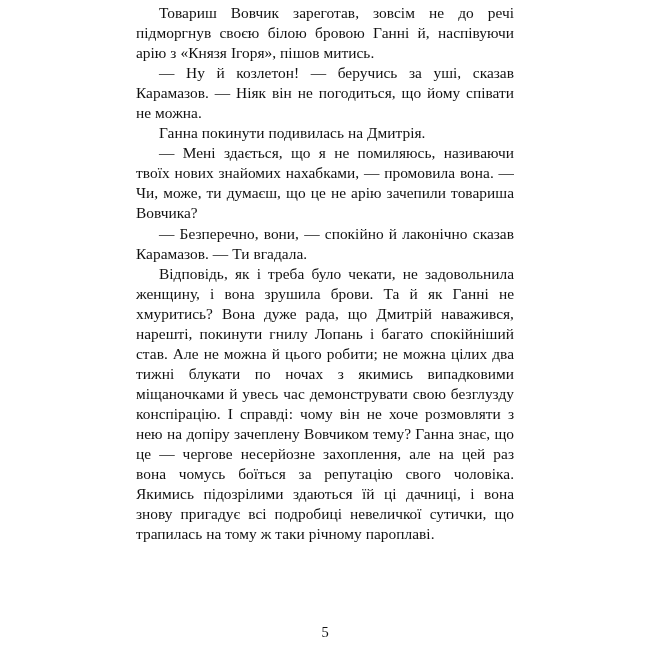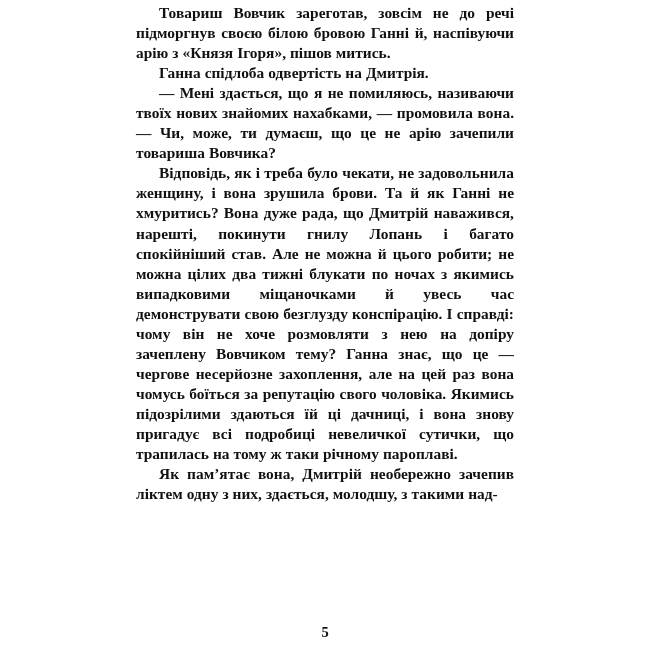--- a/index.html
+++ b/index.html
@@ -15,21 +15,20 @@
     color: #111111;
     position: relative;
   }
   .page {
     position: absolute;
     left: 0;
     top: 0;
     width: 650px;
     height: 650px;
     background: #ffffff;
-    font-weight: bold;
   }
   .text-block {
     position: absolute;
     left: 136px;
     top: 3px;
     width: 378px;
   }
   .para {
     margin: 0;
     text-align: justify;
@@ -54,21 +53,22 @@
     font-family: "Liberation Serif", "DejaVu Serif", serif;
   }
 </style>
 </head>
 <body>
 
 <div class="page">
 
   <div class="text-block">
     <p class="para">Товариш Вовчик зареготав, зовсім не до речі підморгнув своєю білою бровою Ганні й, наспівуючи арію з «Князя Ігоря», пішов митись.</p>
-    <p class="para">Ганна спідлоба одвертість на Дмитрія.</p>
+    <p class="para">— Ну й козлетон! — беручись за уші, сказав Карамазов. — Ніяк він не погодиться, що йому співати не можна.</p>
+    <p class="para">Ганна покинути подивилась на Дмитрія.</p>
     <p class="para">— Мені здається, що я не помиляюсь, називаючи твоїх нових знайомих нахабками, — промовила вона. — Чи, може, ти думаєш, що це не арію зачепили товариша Вовчика?</p>
+    <p class="para">— Безперечно, вони, — спокійно й лаконічно сказав Карамазов. — Ти вгадала.</p>
     <p class="para">Відповідь, як і треба було чекати, не задовольнила женщину, і вона зрушила брови. Та й як Ганні не хмуритись? Вона дуже рада, що Дмитрій наважився, нарешті, покинути гнилу Лопань і багато спокійніший став. Але не можна й цього робити; не можна цілих два тижні блукати по ночах з якимись випадковими міщаночками й увесь час демонструвати свою безглузду конспірацію. І справді: чому він не хоче розмовляти з нею на допіру зачеплену Вовчиком тему? Ганна знає, що це — чергове несерйозне захоплення, але на цей раз вона чомусь боїться за репутацію свого чоловіка. Якимись підозрілими здаються їй ці дачниці, і вона знову пригадує всі подробиці невеличкої сутички, що трапилась на тому ж таки річному пароплаві.</p>
-    <p class="para">Як пам’ятає вона, Дмитрій необережно зачепив ліктем одну з них, здається, молодшу, з такими над-</p>
   </div>
 
   <div class="folio">5</div>
 
 </div>
 
 </body></html>

